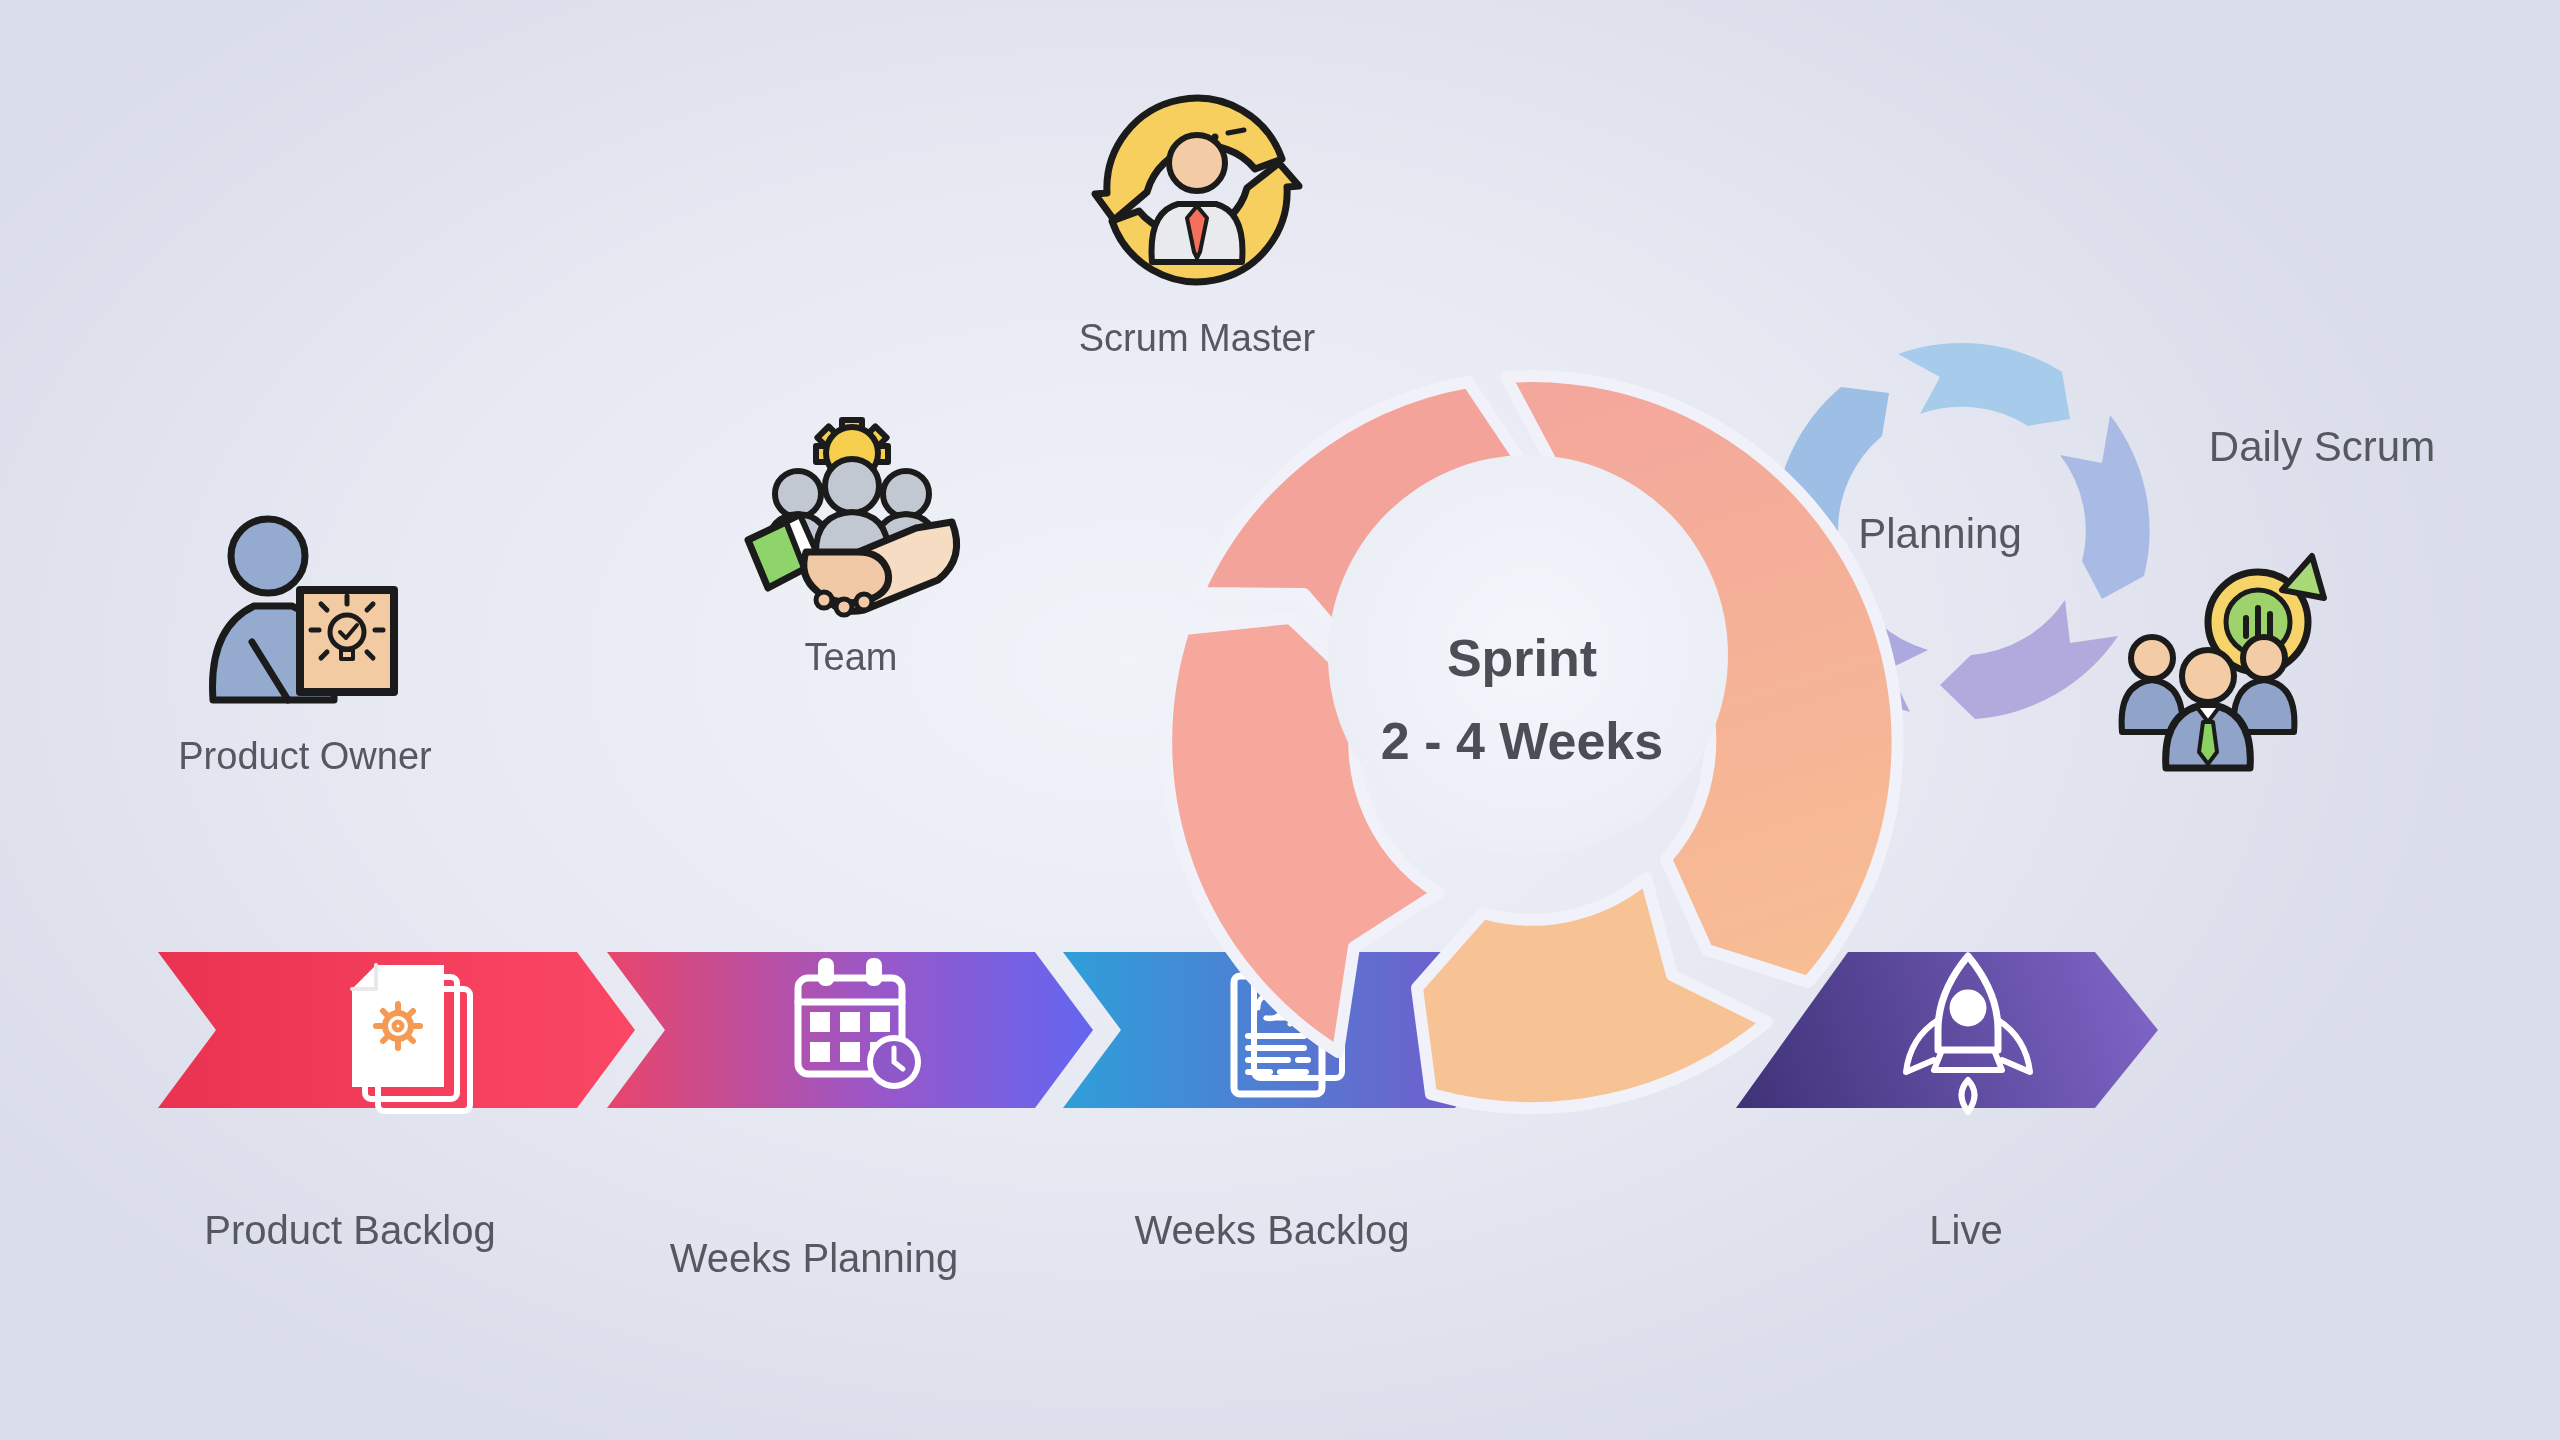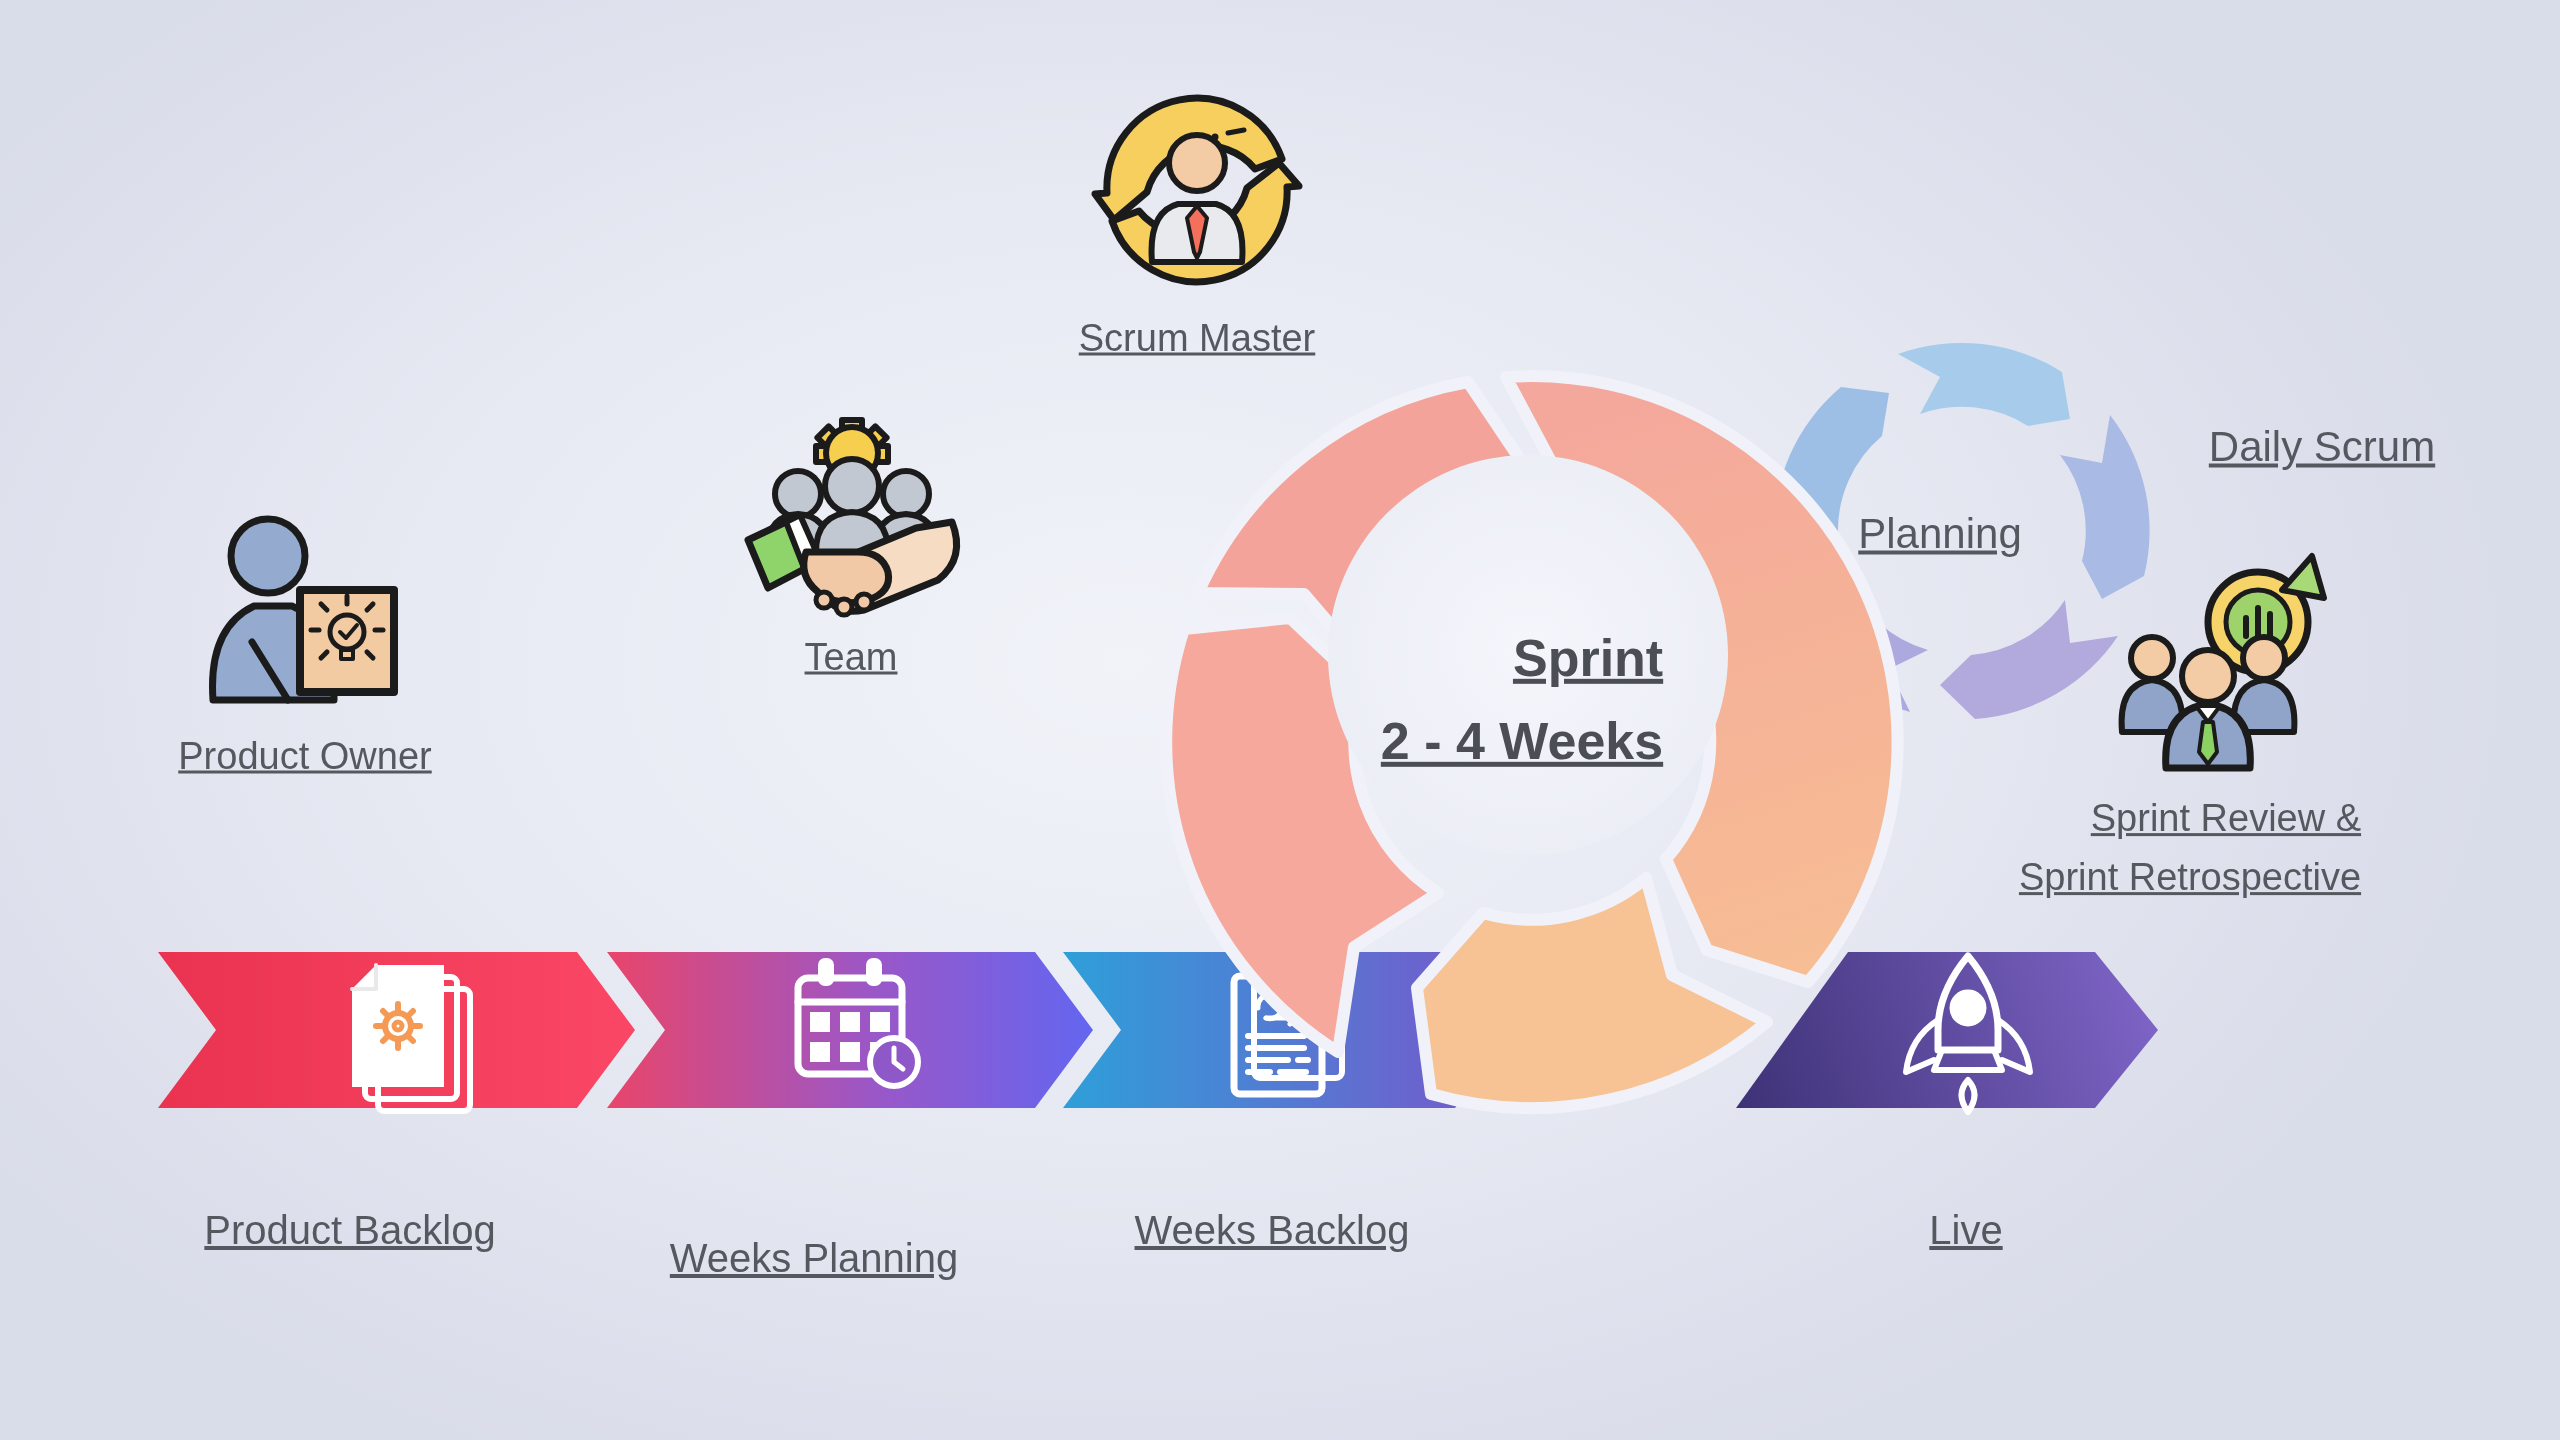--- a/index.html
+++ b/index.html
@@ -4,21 +4,21 @@
 <style>
   html,body{margin:0;padding:0;background:#D9DCE9;}
   .stage{
     position:relative;width:2560px;height:1440px;overflow:hidden;
     background:radial-gradient(ellipse 1400px 900px at 44% 46%, #F1F3F9 0%, #E6E9F2 55%, #D9DCE9 100%);
     font-family:"Liberation Sans",sans-serif;
   }
   .stage svg.scene{position:absolute;left:0;top:0;}
   .lbl{
     position:absolute;transform:translate(-50%,-50%);
-    color:var(--text-gray);white-space:nowrap;text-align:right;line-height:1.5;text-decoration:underline;
+    color:var(--text-gray);white-space:nowrap;text-align:center;line-height:1.5;
   }
   .lbl-role{font-size:38px;}
   .lbl-flow{font-size:40px;}
   .lbl-cycle{font-size:42px;}
   .lbl-review{font-size:38px;line-height:1.55;}
   .sprint-title{font-size:52px;font-weight:700;color:var(--text-dark);line-height:1.6;}
 </style>
 </head>
 <body>
 
@@ -227,24 +227,20 @@
   <div class="lbl lbl-role" style="left:1197px;top:338px">Scrum Master</div>
 
   <div class="lbl sprint-title" style="left:1522px;top:700px">
     <div>Sprint</div>
     <div>2 - 4 Weeks</div>
   </div>
 
   <div class="lbl lbl-cycle" style="left:1940px;top:533px">Planning</div>
   <div class="lbl lbl-cycle" style="left:2322px;top:446px">Daily Scrum</div>
 
-  <div class="lbl lbl-review" style="left:2190px;top:848px">
-    <div>Sprint Review &amp;</div>
-    <div>Sprint Retrospective</div>
-  </div>
 
   <div class="lbl lbl-flow" style="left:350px;top:1230px">Product Backlog</div>
   <div class="lbl lbl-flow" style="left:814px;top:1258px">
     <div>Weeks Planning</div>
   </div>
   <div class="lbl lbl-flow" style="left:1272px;top:1230px">Weeks Backlog</div>
   <div class="lbl lbl-flow" style="left:1966px;top:1230px">Live</div>
 </div>
 
 </body></html>

